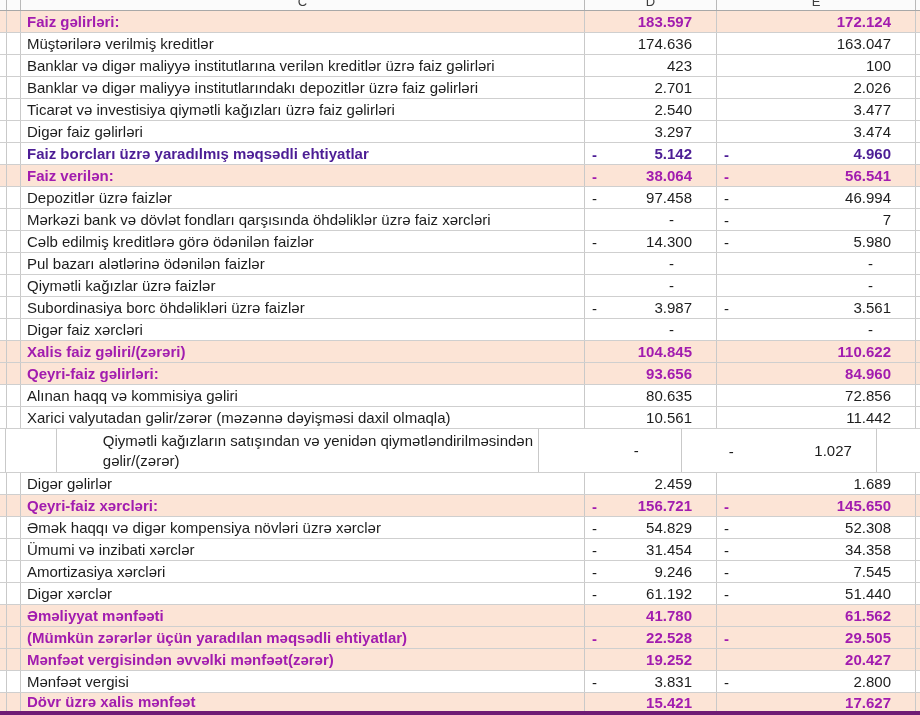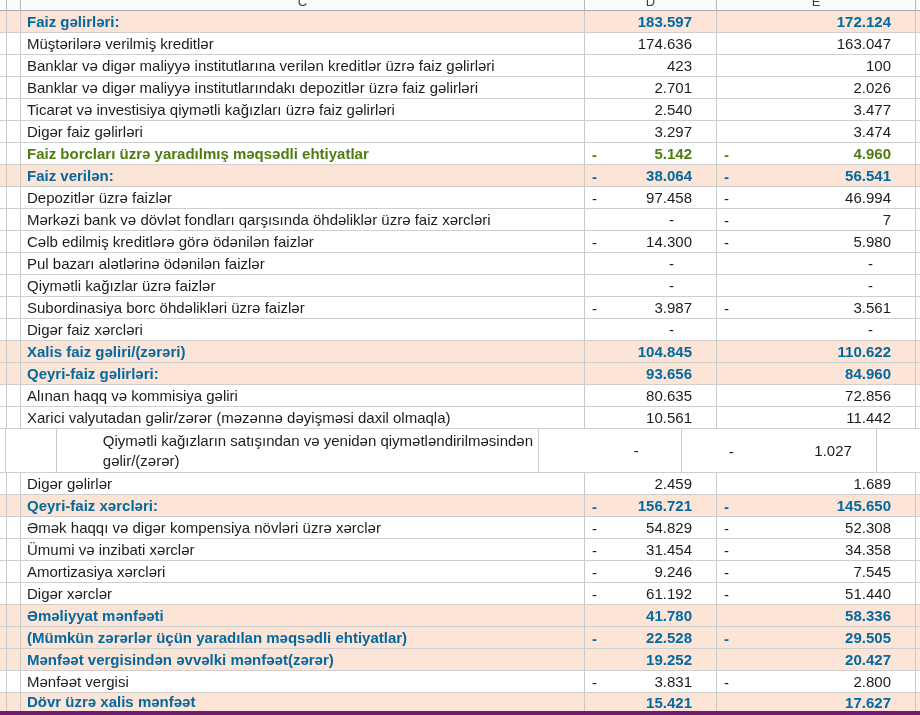--- a/index.html
+++ b/index.html
@@ -18,22 +18,22 @@
     position:absolute;top:-5px;left:0;right:0;text-align:center;
     font-size:13px;line-height:13px;color:#3f3f3f;
   }
 
   .w-a{width:7px;} .w-b{width:14px;} .w-c{width:564px;}
   .w-d{width:132px;} .w-e{width:199px;} .w-f{width:4px;border-right:none !important;}
 
   
   .row{display:flex;height:22px;box-sizing:border-box;border-bottom:1px solid #cfcfcf;background:#ffffff;}
   .row.tall{height:44px;gap:40px;}
-  .row.total{background:#FCE4D6;font-weight:700;color:#0369a1;}
-  .row.boldrow{font-weight:700;color:#4d7c0f;}
+  .row.total{background:#FCE4D6;font-weight:700;color:#a21caf;}
+  .row.boldrow{font-weight:700;color:#4c1d95;}
   .row.last{border-bottom:4px solid #701a75;}
 
   .cell{box-sizing:border-box;border-right:1px solid #c9c9c9;height:100%;display:flex;align-items:center;overflow:hidden;}
   .cell-label{padding-left:6px;padding-right:4px;font-size:15px;line-height:20px;}
   .cell-num{position:relative;justify-content:flex-end;font-size:15px;}
   .cell-num .sign{position:absolute;left:7px;top:50%;transform:translateY(-50%);}
   .cell-num .num{padding-right:24px;white-space:nowrap;}
   .cell-num .num.zerodash{padding-right:42px;}
 </style>
 </head>
@@ -392,21 +392,21 @@
         <div class="cell w-f"></div>
       </div>
       <div class="row total">
         <div class="cell w-a"></div>
         <div class="cell w-b"></div>
         <div class="cell cell-label w-c">Əməliyyat mənfəəti</div>
         <div class="cell cell-num w-d">
           <span class="num">41.780</span>
         </div>
         <div class="cell cell-num w-e">
-          <span class="num">58.336</span>
+          <span class="num">61.562</span>
         </div>
         <div class="cell w-f"></div>
       </div>
       <div class="row total">
         <div class="cell w-a"></div>
         <div class="cell w-b"></div>
         <div class="cell cell-label w-c">(Mümkün zərərlər üçün yaradılan məqsədli ehtiyatlar)</div>
         <div class="cell cell-num w-d">
           <span class="sign">-</span>
           <span class="num">22.528</span>

